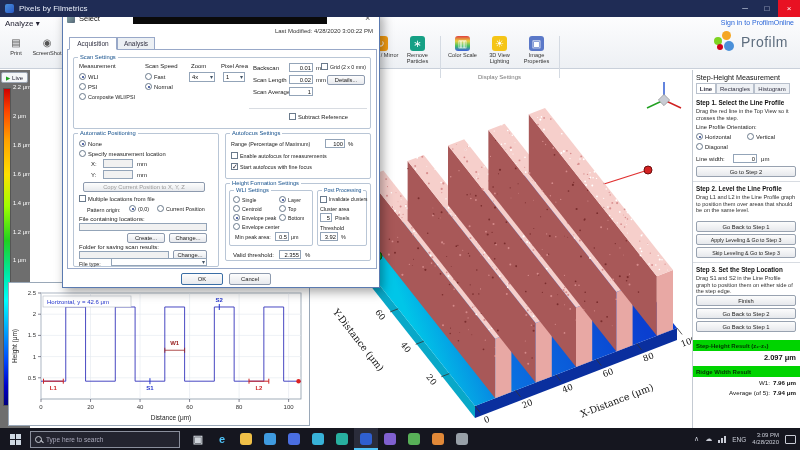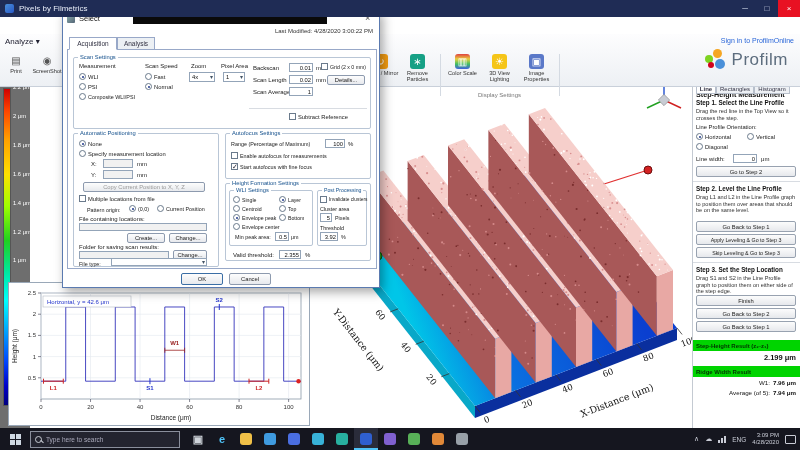--- a/index.html
+++ b/index.html
@@ -7,49 +7,49 @@
 .screen{position:relative;width:800px;height:450px;overflow:hidden;background:#fff}
 .abs{position:absolute}
 
 .titlebar{left:0;top:0;width:800px;height:17px;background:#1f2c55;color:#e8edf8;display:flex;align-items:center;z-index:15}
 .tb-ico{width:9px;height:9px;margin:0 5px;background:linear-gradient(135deg,#4a90d9,#2858c8);border-radius:2px}
 .tb-title{font-size:8px}
 .tb-btns{margin-left:auto;display:flex}
 .wbtn{width:22px;height:17px;display:flex;align-items:center;justify-content:center;font-size:8px;color:#cfd6e8}
 .wbtn.close{background:#e81123;color:#fff}
 
-.toolbar{left:0;top:34px;width:800px;height:53px;background:linear-gradient(#fdfdfe,#edf0f4);border-bottom:1px solid #c9d0da;z-index:6}
+.toolbar{left:0;top:16px;width:800px;height:53px;background:linear-gradient(#fdfdfe,#edf0f4);border-bottom:1px solid #c9d0da;z-index:6}
 .menu-analyze{left:5px;top:3px;font-size:8px;color:#223}
 .tool-big{top:20px;width:37px;height:37px;text-align:center}
 .opicon{display:block;margin:0 auto;width:15px;height:15px;line-height:15px;font-size:10px;color:#fff;border-radius:3px}
 .oplbl{display:block;font-size:5.6px;line-height:1.08;color:#333;margin-top:1px}
 .grpcap{top:58px;font-size:6px;color:#777;text-align:center}
 .vsep{top:20px;width:1px;height:42px;background:#d4dae2}
 .signin{right:6px;top:3px;font-size:7px;color:#2a66d8}
 .logo{right:12px;top:15px;display:flex;align-items:center;gap:5px}
 .logo-dots{position:relative;width:22px;height:22px}
 .logo-dots i{position:absolute;border-radius:50%}
-.logo-text{font-size:17px;color:#5d6d7e;letter-spacing:.5px}
+.logo-text{font-size:14px;color:#5d6d7e;letter-spacing:.5px}
 .c0{background:#4a90d9}.c1{background:#20b2aa}.c2{background:#e67e22}.c3{background:#8e44ad}
 .c4{background:#2ecc71}.c5{background:#3498db}.c6{background:#e74c3c}.c7{background:#7f8c8d}
 .c8{background:#f39c12}.c9{background:#16a085}
 .d0{background:linear-gradient(180deg,#e04040,#e8d040,#40c060,#4060e0)}.d1{background:#f5c518}.d2{background:#5a78c8}
 .smicon{display:block;margin:0 auto;width:14px;height:13px;line-height:13px;font-size:10px;color:#555}
 
 .leftstrip{left:0;top:70px;width:30px;height:358px;background:#6e6e6e;z-index:4}
 .livebtn{position:absolute;left:1px;top:2px;width:27px;height:11px;background:#f4f6f8;border:1px solid #9aa4b2;border-radius:2px;font-size:6px;display:flex;align-items:center;justify-content:center;gap:2px;color:#223}
 .liveplay{color:#1da11d;font-size:5.5px}
 .cbar{position:absolute;left:3px;top:18px;width:8px;height:318px;background:linear-gradient(180deg,#d00000 0%,#ff4500 7%,#ffa000 16%,#ffe000 27%,#a0ff00 37%,#20d020 48%,#00e8a0 58%,#00ffff 67%,#00a0ff 77%,#0048ff 86%,#0000c8 94%,#000080 100%);border:1px solid #555}
 #colorbar-labels span{position:absolute;left:13px;font-size:5.8px;color:#fff;white-space:nowrap}
 
 .surface-wrap{left:30px;top:70px;width:662px;height:358px;background:#fff;z-index:1}
 .profile-panel{left:8px;top:282px;width:302px;height:144px;background:#fff;border:1px solid #9aa8b8;z-index:5}
 
 .rpanel{left:692px;top:70px;width:108px;height:358px;background:#fff;border-left:1px solid #c4cad2;z-index:4}
-.rp-title{left:3px;top:20px;font-size:7.2px;font-weight:bold;color:#111;white-space:nowrap}
+.rp-title{left:3px;top:3px;font-size:7.2px;font-weight:normal;color:#111;white-space:nowrap}
 .rp-tab{position:absolute;top:13px;height:11px;font-size:6px;display:flex;align-items:center;justify-content:center;border:1px solid #b8c0cc;background:#eef1f5;color:#334}
 .rp-tab.active{background:#fff;font-weight:bold}
 .rp-step{position:absolute;font-size:6.3px;font-weight:bold;color:#111;white-space:nowrap}
 .rp-text{position:absolute;font-size:5.6px;color:#333;line-height:1.18}
 .rbtn{position:absolute;left:3px;width:100px;height:11px;background:linear-gradient(#fcfcfc,#e6e8ec);border:1px solid #98a2b0;border-radius:2px;font-size:5.8px;display:flex;align-items:center;justify-content:center;color:#222;white-space:nowrap}
 .greenbar{position:absolute;left:0;width:108px;height:11px;background:#00d400;display:flex;align-items:center;padding-left:3px;font-weight:bold;font-size:6px;color:#003300;white-space:nowrap}
 .resval{position:absolute;left:3px;width:100px;font-size:7.5px;font-weight:bold;color:#111;text-align:right}
 .reshalf{position:absolute;left:3px;width:100px;display:flex;justify-content:flex-end;gap:3px;font-size:6.2px;color:#111}
 .hr{position:absolute;left:0;width:108px;height:1px;background:#d8dce2}
 
@@ -951,21 +951,21 @@
     <span class="rbtn" style="top:177px;font-size:5.3px">Skip Leveling &amp; Go to Step 3</span>
     <span class="hr" style="top:192px"></span>
 
     <span class="rp-step" style="left:3px;top:196px">Step 3. Set the Step Location</span>
     <span class="rp-text" style="left:3px;top:205px;width:100px">Drag S1 and S2 in the Line Profile graph to position them on either side of the step edge.</span>
     <span class="rbtn" style="top:225px">Finish</span>
     <span class="rbtn" style="top:238px">Go Back to Step 2</span>
     <span class="rbtn" style="top:251px">Go Back to Step 1</span>
 
     <span class="greenbar" style="top:270px">Step-Height Result (z₂-z₁)</span>
-    <span class="resval" style="top:283px">2.199 μm</span>
+    <span class="resval" style="top:283px">2.097 μm</span>
     <span class="greenbar" style="top:296px">Ridge Width Result</span>
     <span class="reshalf" style="top:309px">
       <span>W1:</span>
       <span style="font-weight:bold">7.96 μm</span>
     </span>
     <span class="reshalf" style="top:319px">
       <span>Average (of 5):</span>
       <span style="font-weight:bold">7.94 μm</span>
     </span>
   </div>

